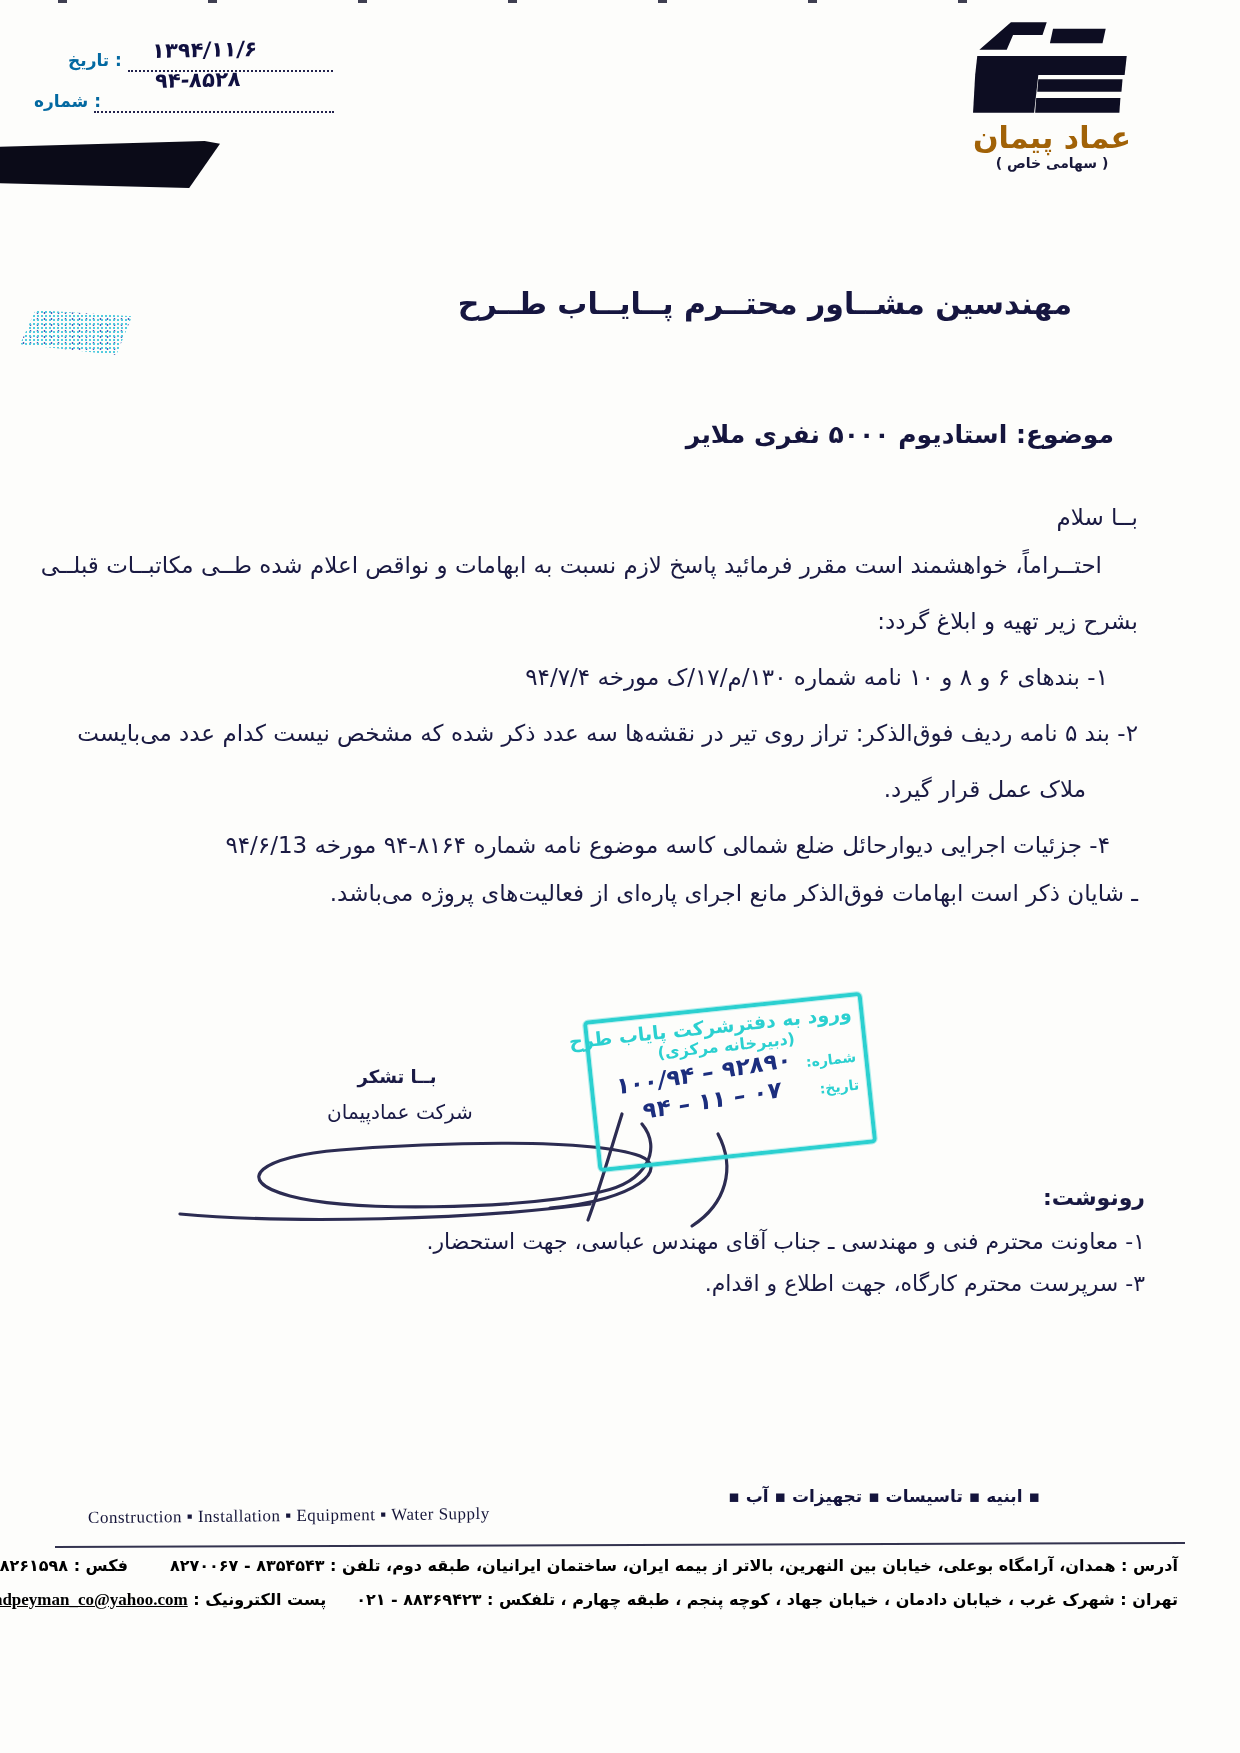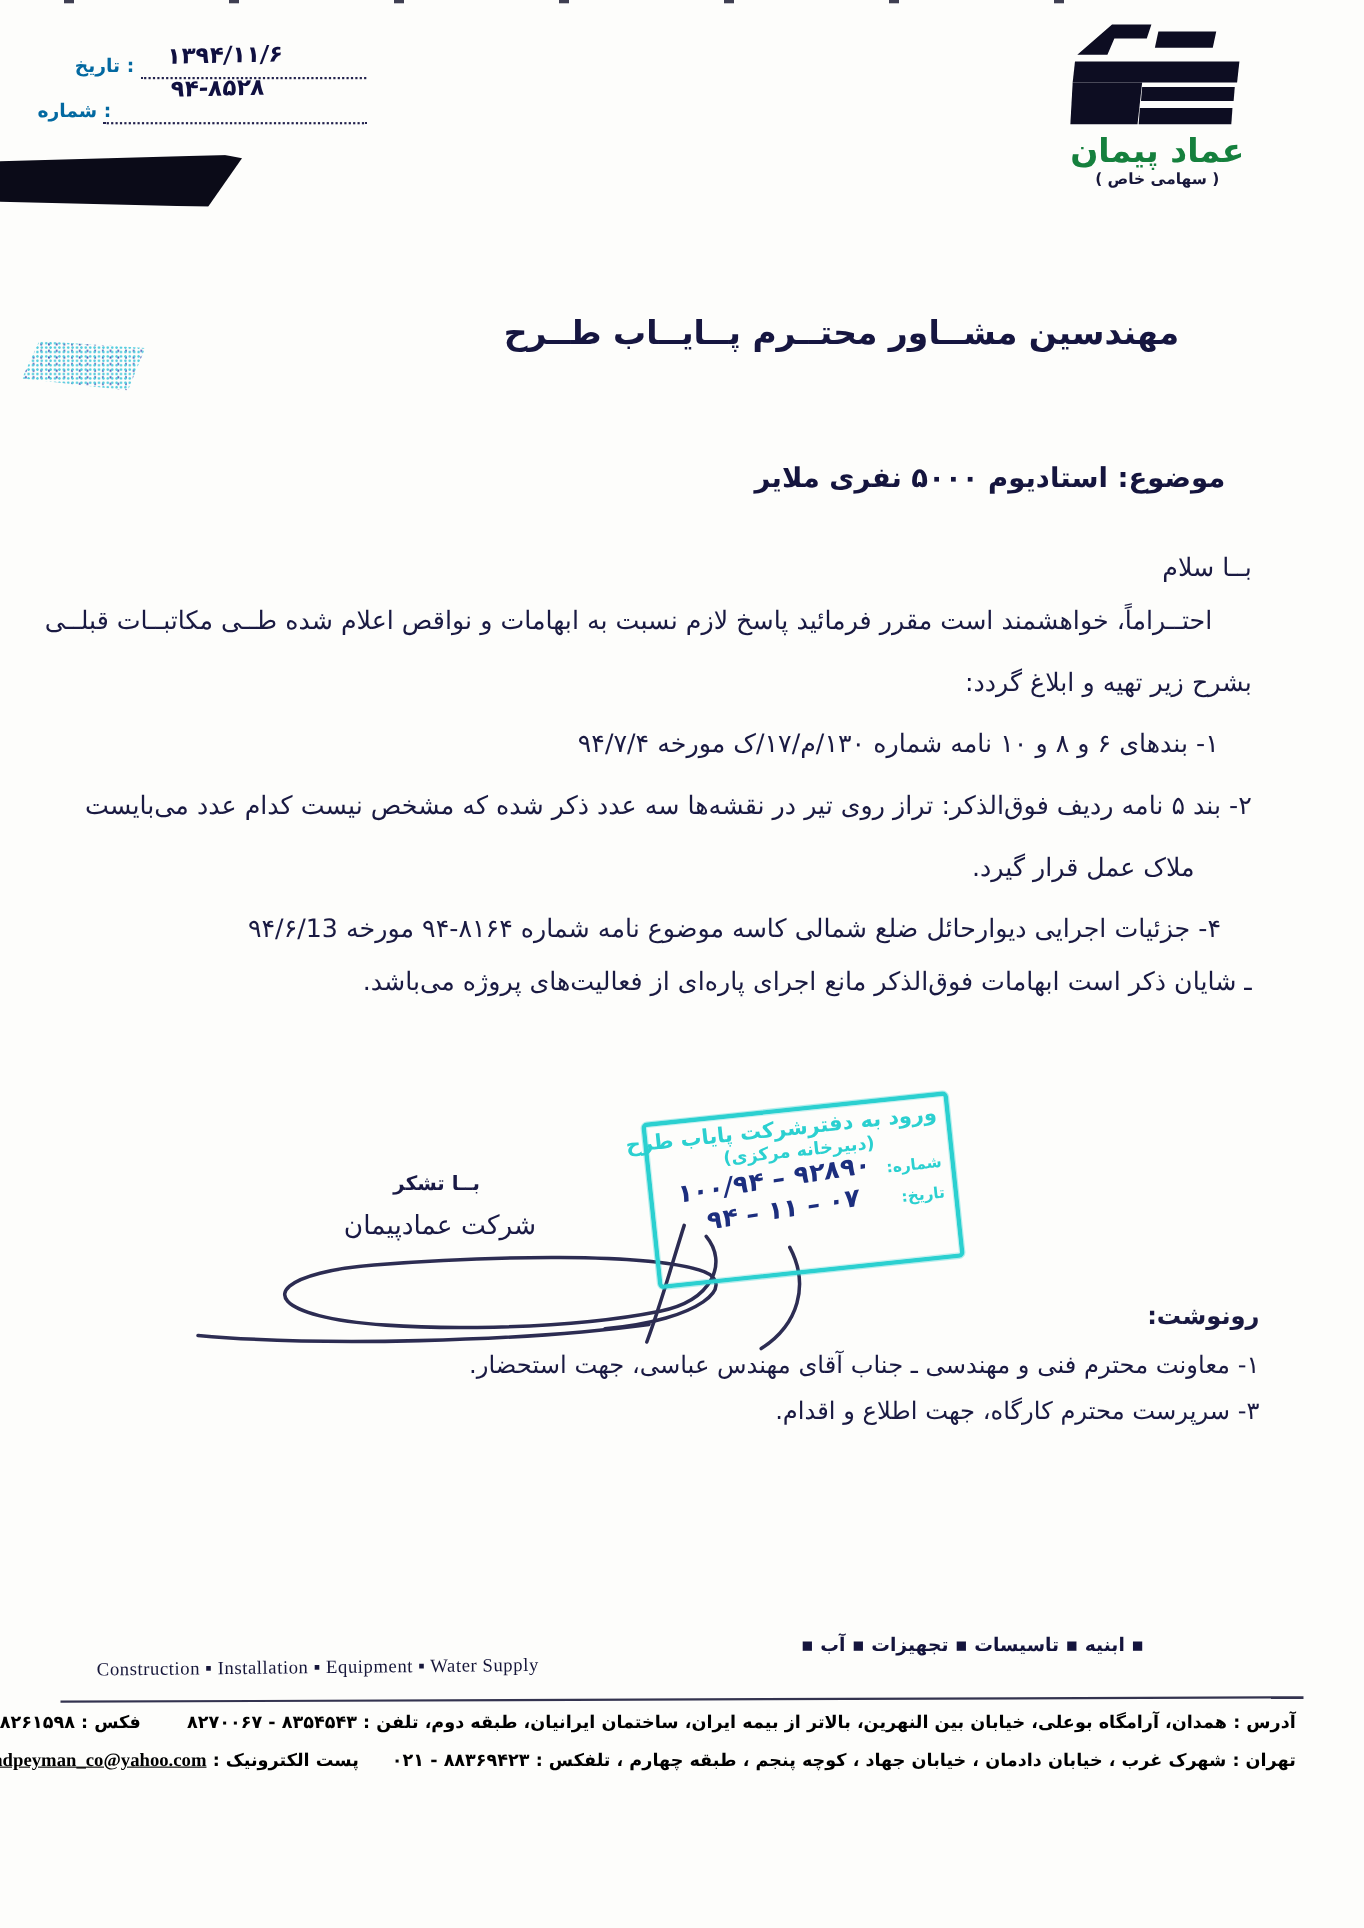--- a/index.html
+++ b/index.html
@@ -16,21 +16,21 @@
   .top-dashes{left:58px;top:0;width:985px;height:3px;
     background:repeating-linear-gradient(90deg,#1d1d33 0 9px,transparent 9px 150px);
     opacity:.85;}
 
   
   .hdr-label{font-size:17px;font-weight:bold;color:#0369a1;}
   .dotline{border-bottom:2px dotted #23234d;height:0;}
   .hand{font-weight:bold;color:#101040;transform:skewX(-5deg) rotate(-1.2deg);letter-spacing:1px;}
 
   
-  .logo-name{font-size:30px;font-weight:bold;color:#15803d;text-align:center;}
+  .logo-name{font-size:30px;font-weight:bold;color:#a16207;text-align:center;}
   .logo-type{font-size:14px;font-weight:bold;color:#18183a;text-align:center;letter-spacing:1px;}
 
   
   .art-black{left:0;top:141px;width:220px;height:47px;background:#0b0b18;
     clip-path:polygon(0 12%,93% 0,100% 6%,86% 100%,0 90%);}
   .art-blue{left:20px;top:310px;width:112px;height:45px;opacity:.85;
     background-image:radial-gradient(circle,#35c4da 0.9px,transparent 1.3px),
                      radial-gradient(circle,#2b3fae 0.8px,transparent 1.2px);
     background-size:4px 4px,7px 6px;
     clip-path:polygon(14% 0,100% 14%,86% 100%,0 76%);}
@@ -43,21 +43,21 @@
   .bline{white-space:nowrap;margin-bottom:16px;}
   .mb8{margin-bottom:8px;}
   .ind36{padding-left:0;padding-right:36px;}
   .ind30{padding-right:30px;}
   .ind52{padding-right:52px;}
   .ind24{padding-right:24px;}
   .ind28{padding-right:28px;}
 
   
   .thanks{left:277px;top:1066px;width:240px;text-align:center;font-size:18px;font-weight:bold;color:#1a1a45;}
-  .company{left:270px;top:1100px;width:260px;text-align:center;font-size:24px;color:#1a1a45;}
+  .company{left:270px;top:1100px;width:260px;text-align:center;font-size:20px;color:#1a1a45;}
   .sig-svg{left:170px;top:1106px;width:565px;height:138px;}
 
   
   .stamp{left:590px;top:1006px;width:280px;height:152px;box-sizing:border-box;
     border:4px solid #2bd0d0;border-radius:5px;transform:rotate(-6deg);
     padding:4px 8px;color:#2bd0d0;box-shadow:0 0 0 1px rgba(43,208,208,.35), inset 0 0 0 1px rgba(43,208,208,.25);}
   .stamp-l1{font-size:19px;font-weight:bold;text-align:center;white-space:nowrap;}
   .stamp-l2{font-size:16px;font-weight:bold;text-align:center;}
   .stamp-row{display:flex;direction:rtl;align-items:center;margin-top:2px;}
   .stamp-lbl{font-size:14px;font-weight:bold;white-space:nowrap;}

